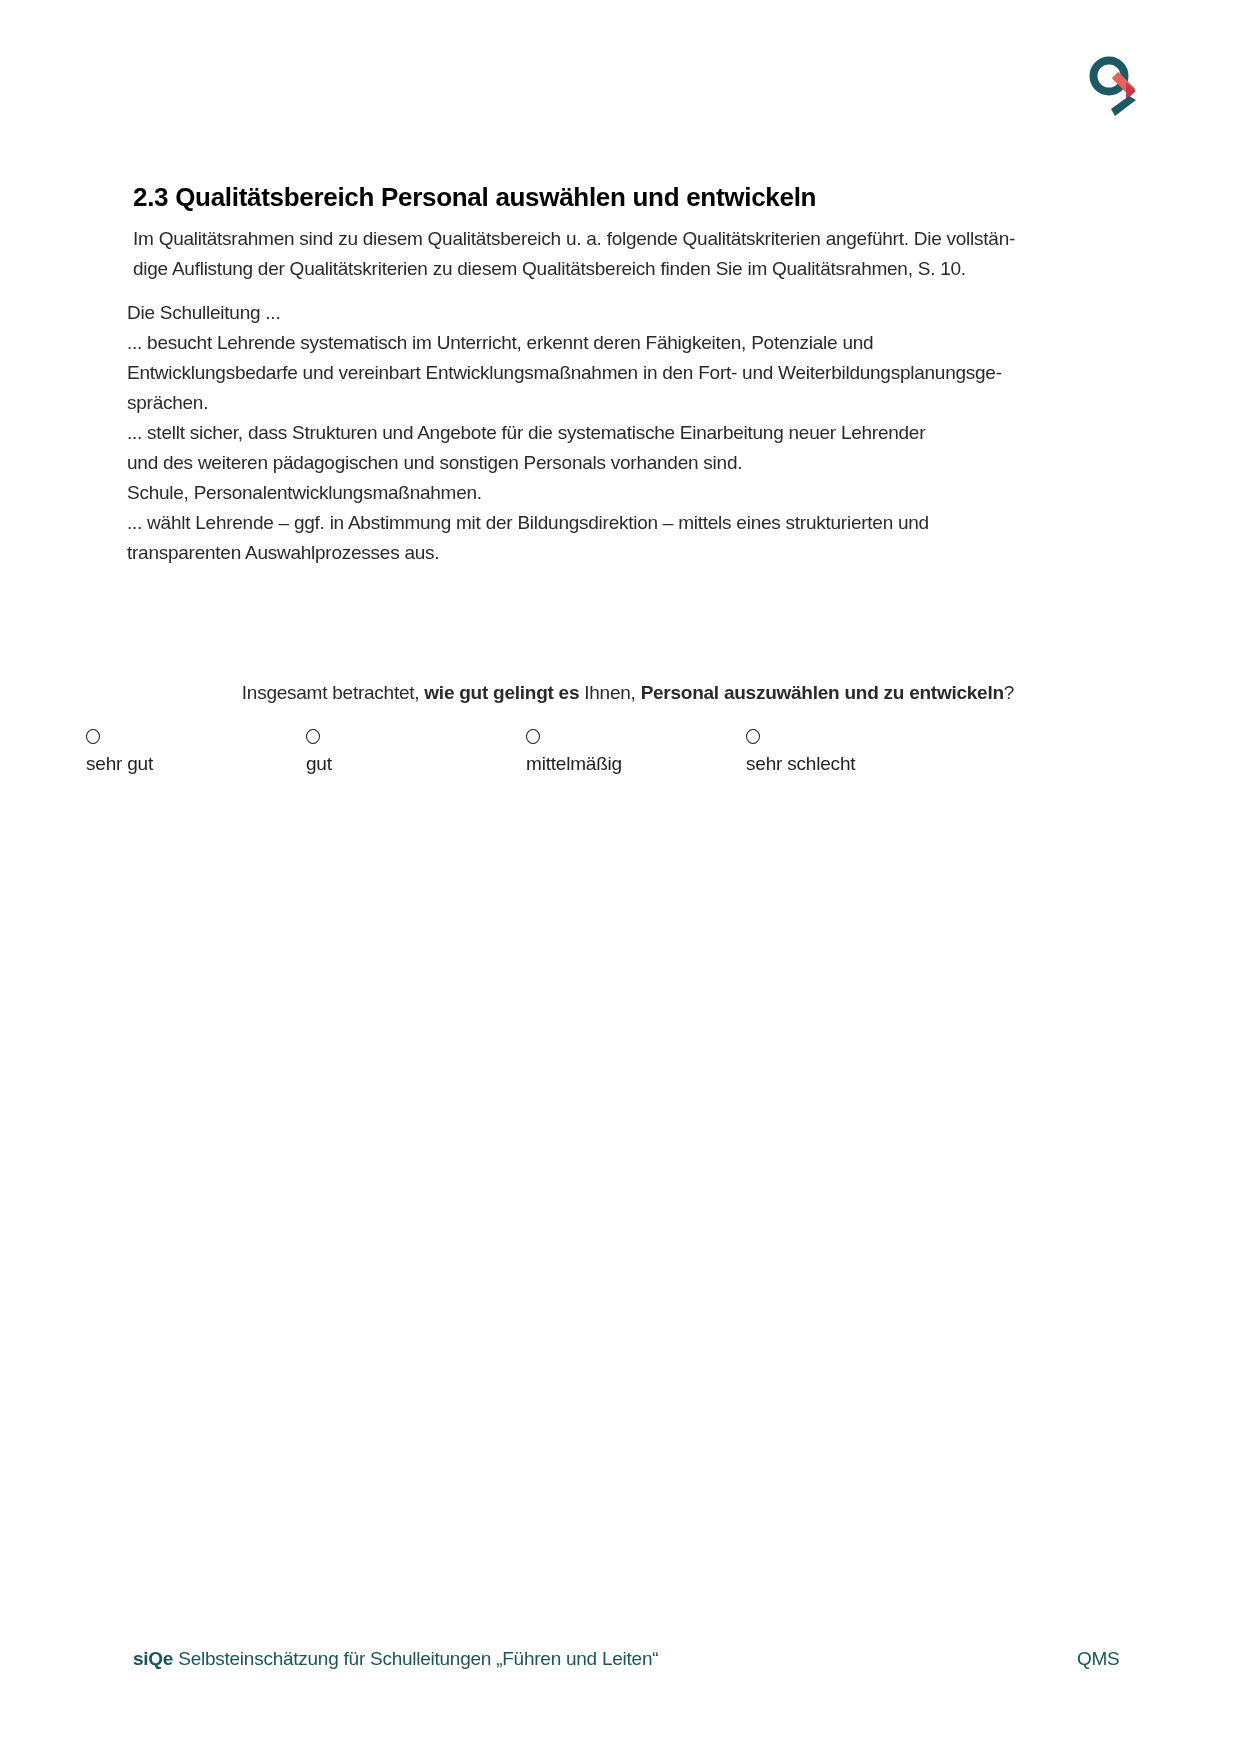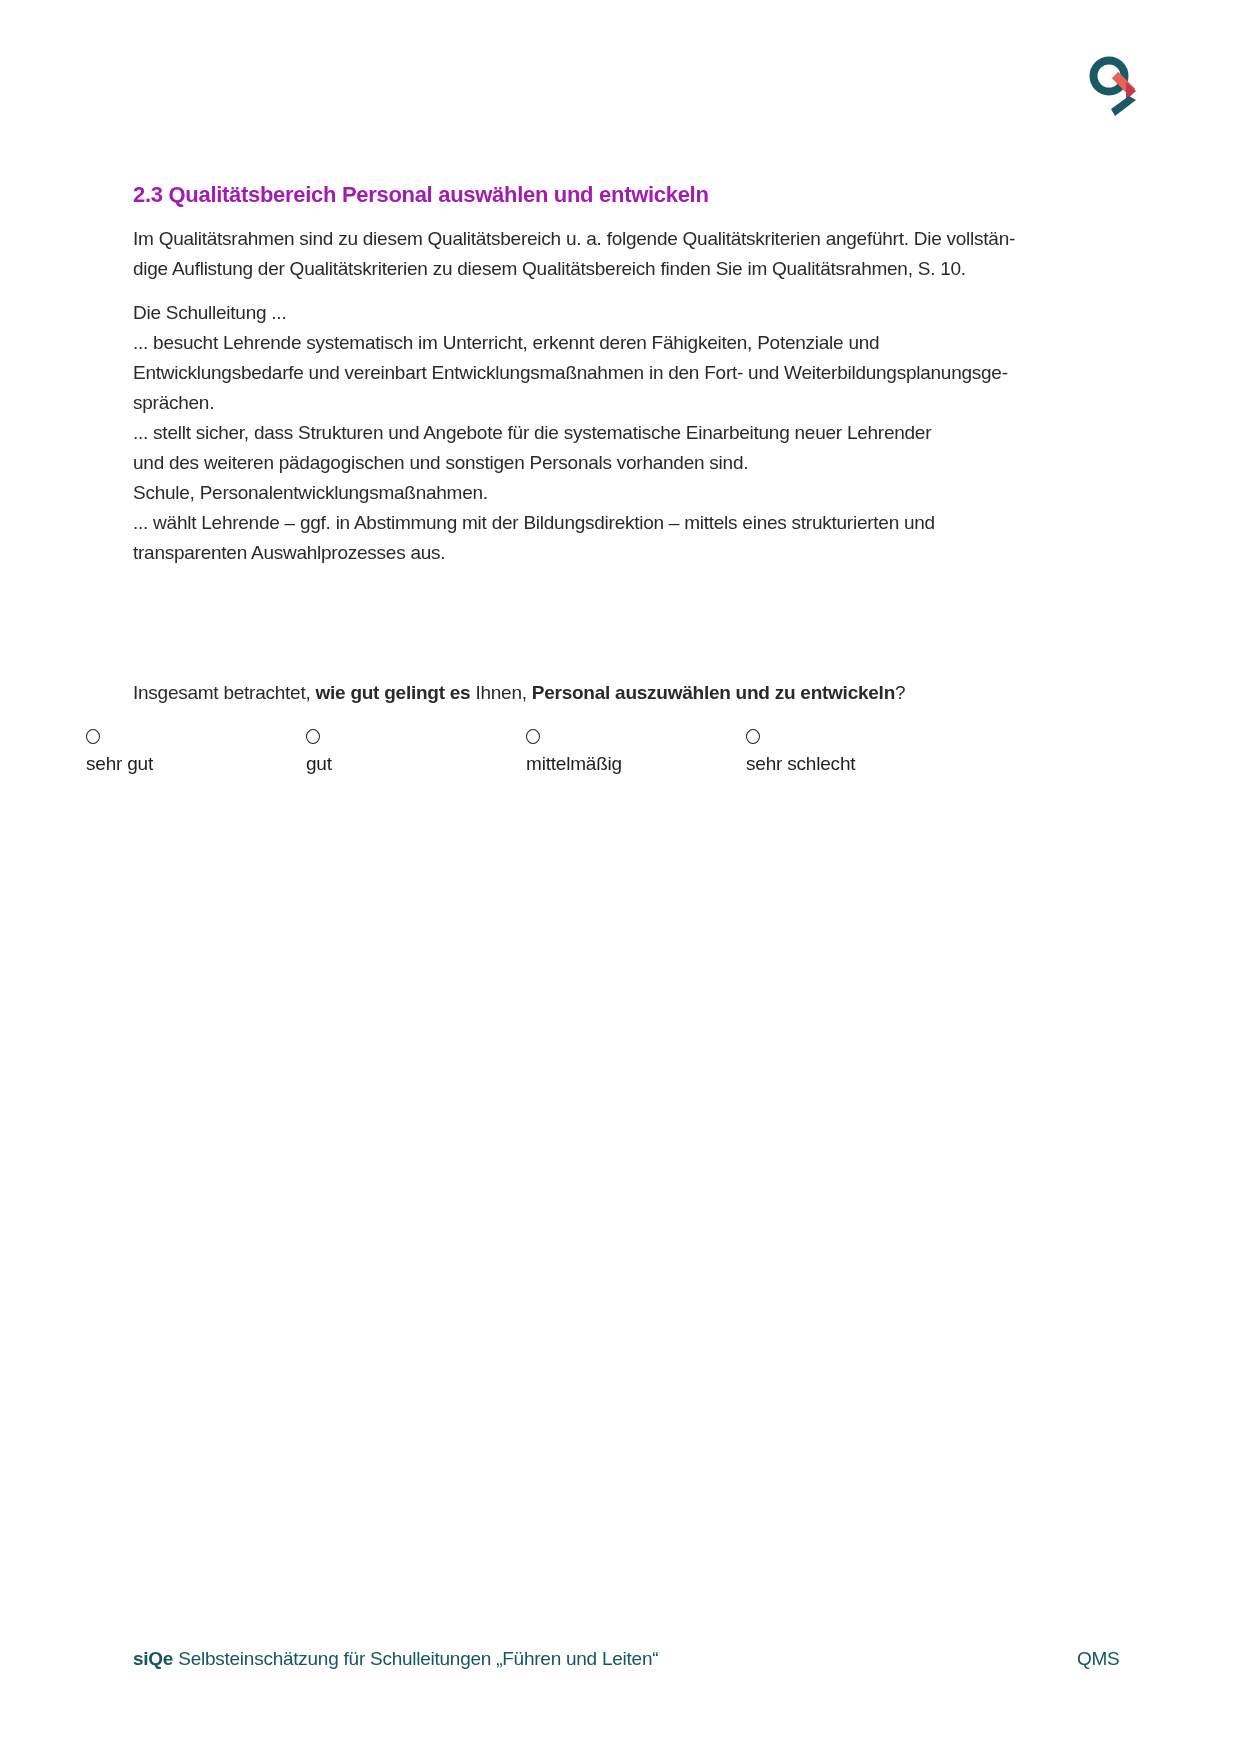--- a/index.html
+++ b/index.html
@@ -7,31 +7,31 @@
     width: 1240px; height: 1755px; position: relative;
     font-family: "Liberation Sans", sans-serif;
     color: #2a2a2a;
   }
   .abs { position: absolute; }
 
   .logo { left: 1089px; top: 55px; width: 50px; height: 62px; }
 
   .title {
     left: 133px; top: 163px; width: 980px;
-    font-size: 22px; line-height: 34px; letter-spacing: -0.3px;
-    color: #a21caf; white-space: nowrap;
+    font-size: 26px; line-height: 34px; letter-spacing: -0.3px;
+    color: #000000; white-space: nowrap;
   }
 
   .bodytext { font-size: 19px; line-height: 30px; letter-spacing: -0.25px; color: #2a2a2a; }
   .line { white-space: nowrap; }
 
   .intro    { left: 133px; top: 224px; width: 990px; }
-  .criteria { left: 133px; top: 298px; width: 990px; }
+  .criteria { left: 127px; top: 298px; width: 990px; }
 
-  .question { left: 133px; top: 678px; width: 990px; font-size: 19px; line-height: 30px; letter-spacing: -0.25px; white-space: nowrap; }
+  .question { left: 133px; top: 678px; width: 990px; font-size: 19px; line-height: 30px; letter-spacing: -0.25px; white-space: nowrap; text-align: center; }
   .question .b { font-weight: bold; }
 
   .scale { left: 86px; top: 729px; width: 1100px; display: flex; }
   .scale-option { width: 220px; }
   .radio-circle {
     display: inline-block; width: 14px; height: 15px;
     border: 1.7px solid #1f1f1f; border-radius: 50%;
     background: #ffffff; box-sizing: border-box;
   }
   .scale-label { margin-top: 4px; font-size: 19px; line-height: 24px; letter-spacing: -0.2px; color: #1f1f1f; }

